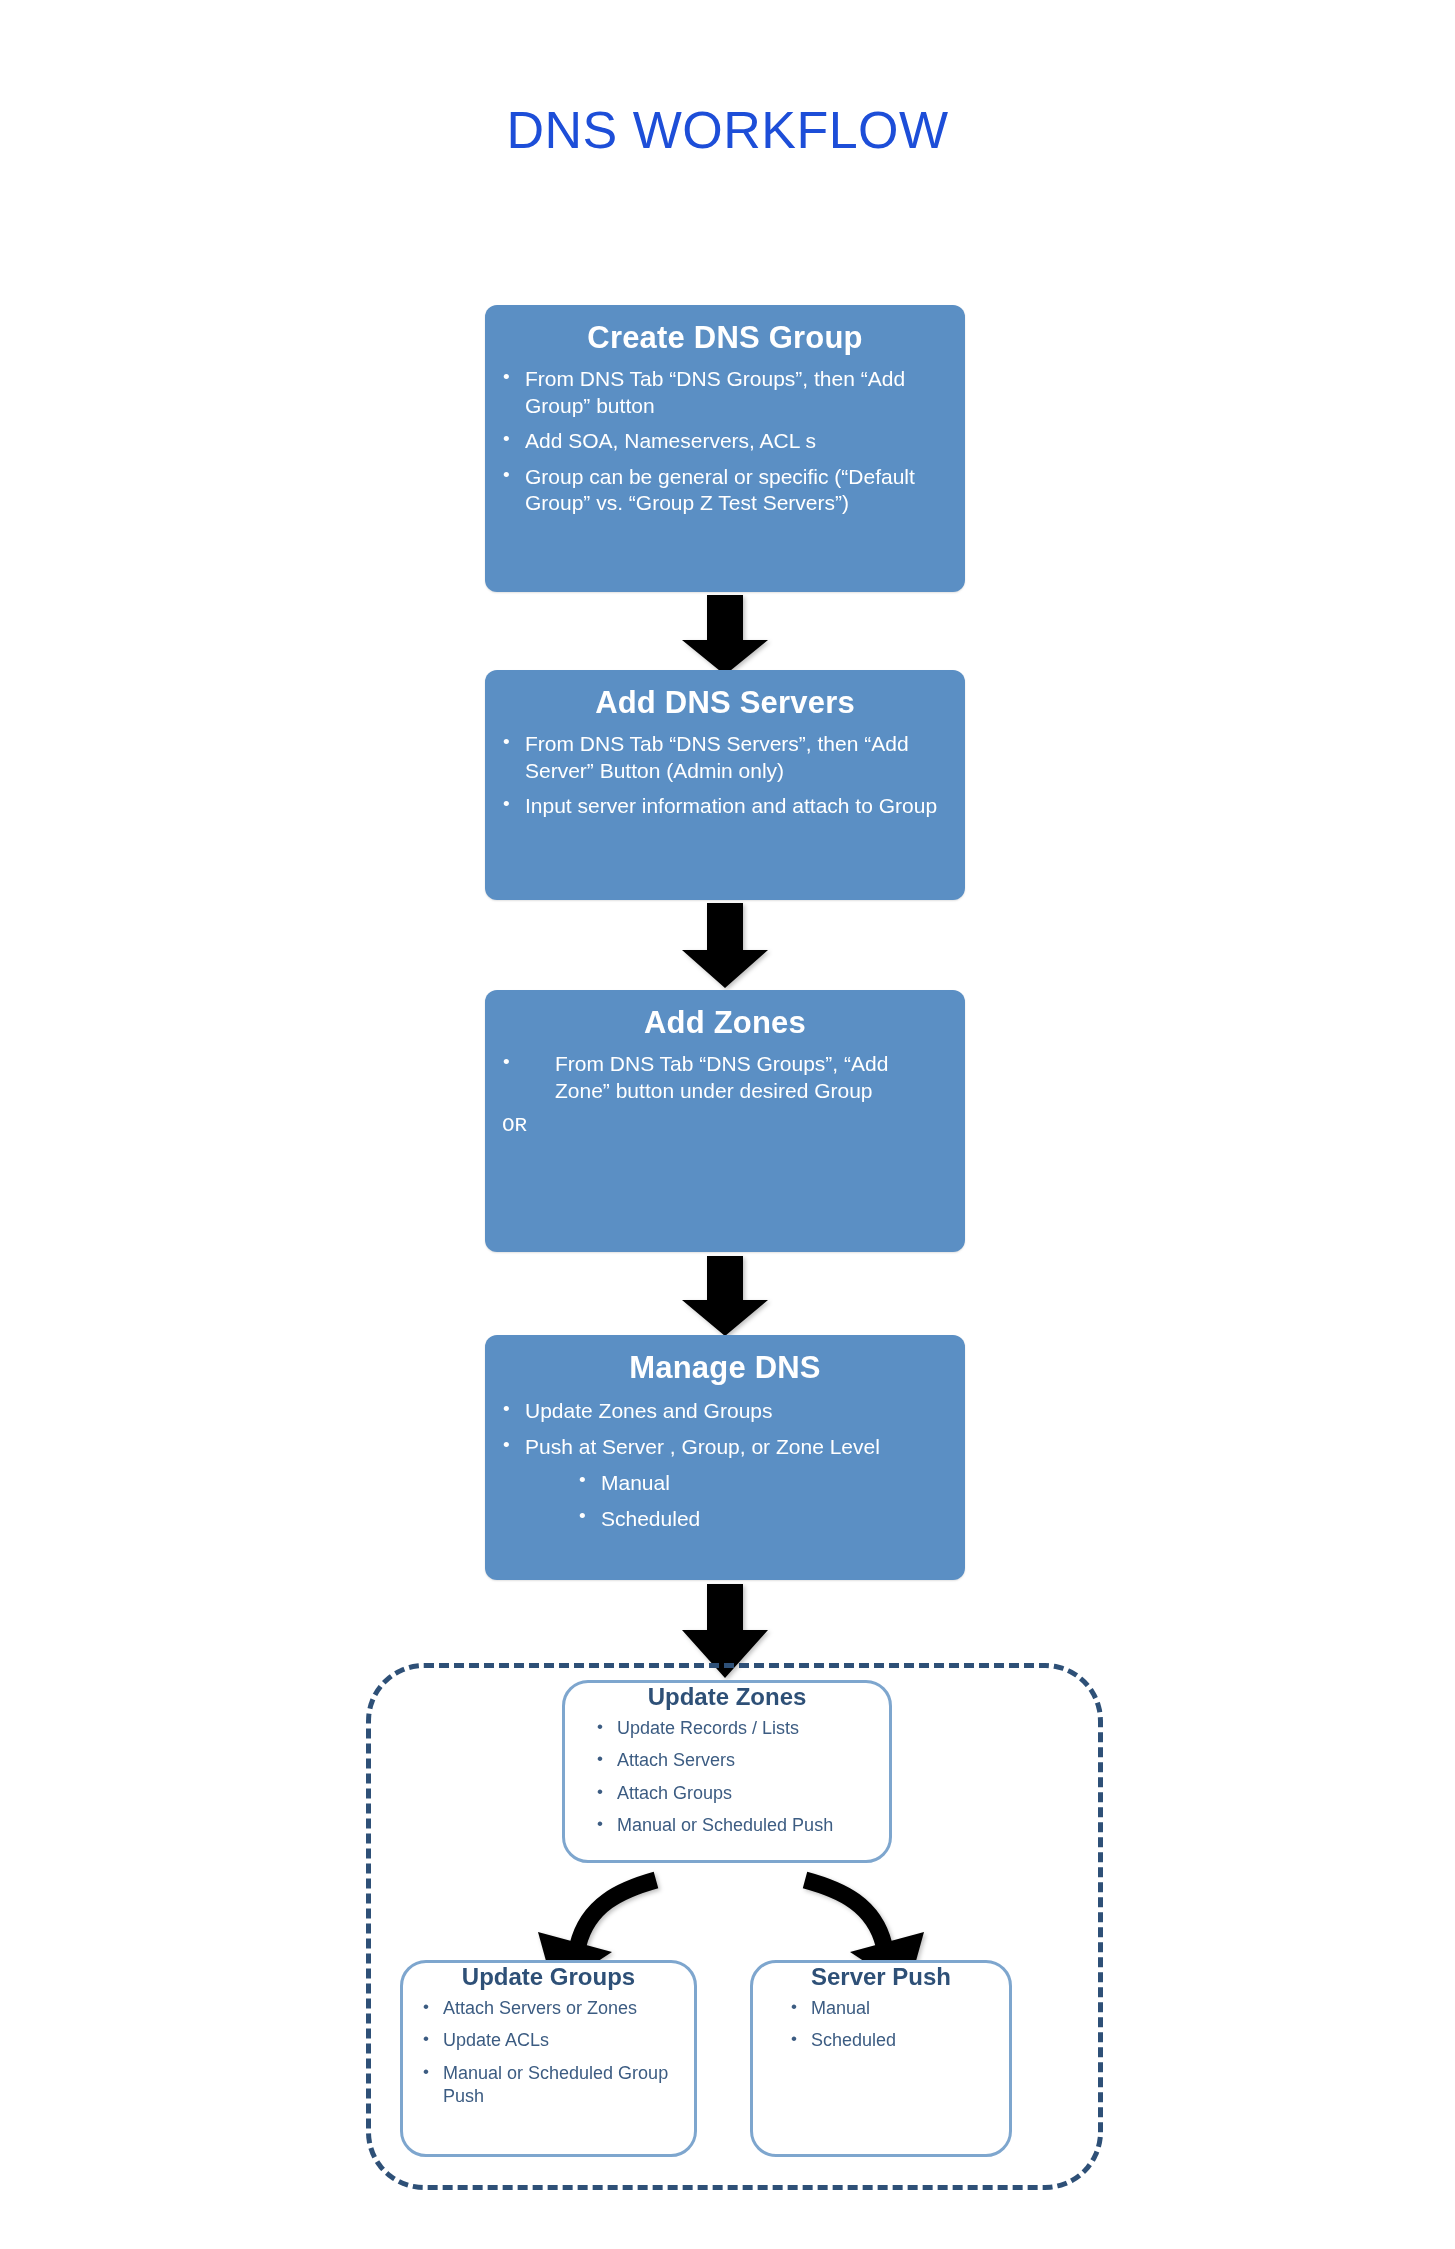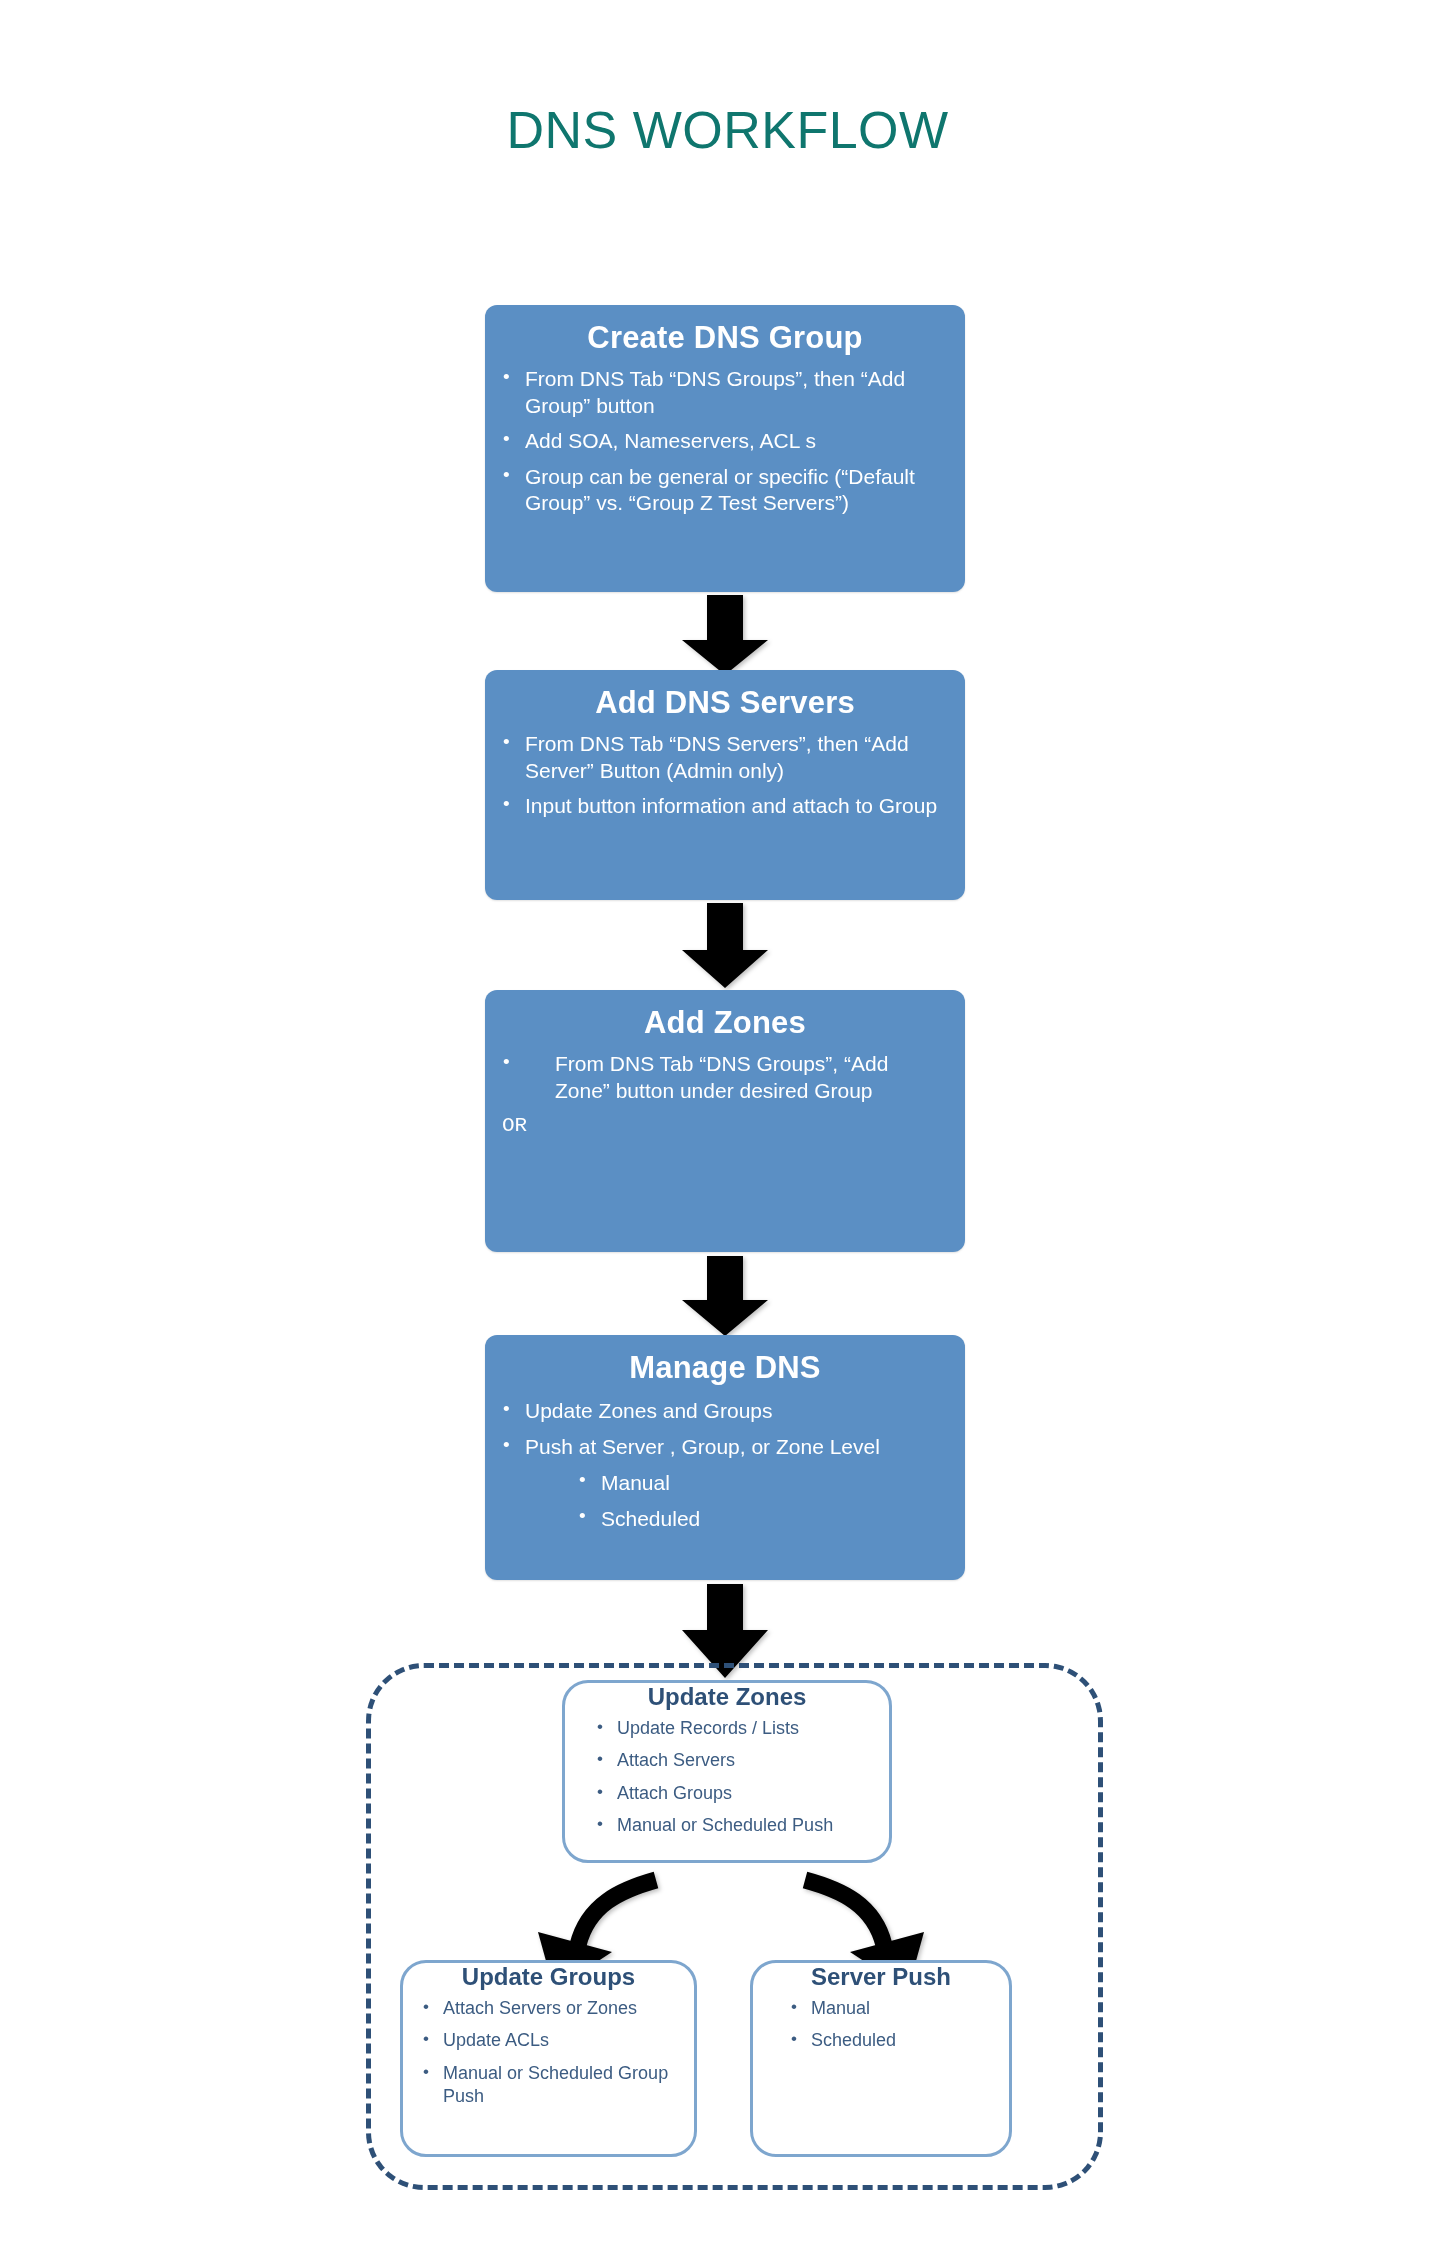--- a/index.html
+++ b/index.html
@@ -24,21 +24,21 @@
 
   
   .page-title {
     position: absolute;
     left: 0;
     top: 100px;
     width: 1455px;
     text-align: center;
     font-size: 52px;
     font-weight: 400;
-    color: #0f766e;
+    color: #1d4ed8;
     letter-spacing: 0.5px;
     font-family: "Liberation Sans", sans-serif;
   }
 
   
   .step-box {
     position: absolute;
     background: #5B8FC4;
     border-radius: 12px;
     box-sizing: border-box;
@@ -233,21 +233,21 @@
       <li>From DNS Tab “DNS Groups”, then “Add Group” button</li>
       <li>Add SOA, Nameservers, ACL s</li>
       <li>Group can be general or specific (“Default Group” vs. “Group Z Test Servers”)</li>
     </ul>
   </div>
 
   <div class="step-box" id="box-servers">
     <div class="step-title">Add DNS Servers</div>
     <ul class="step-list">
       <li>From DNS Tab “DNS Servers”, then “Add Server” Button (Admin only)</li>
-      <li>Input button information and attach to Group</li>
+      <li>Input server information and attach to Group</li>
     </ul>
   </div>
 
   <div class="step-box" id="box-zones">
     <div class="step-title">Add  Zones</div>
     <ul class="step-list indented">
       <li>From DNS Tab “DNS Groups”, “Add Zone” button under desired Group</li>
     </ul>
     <div class="plain-line">OR</div>
   </div>

